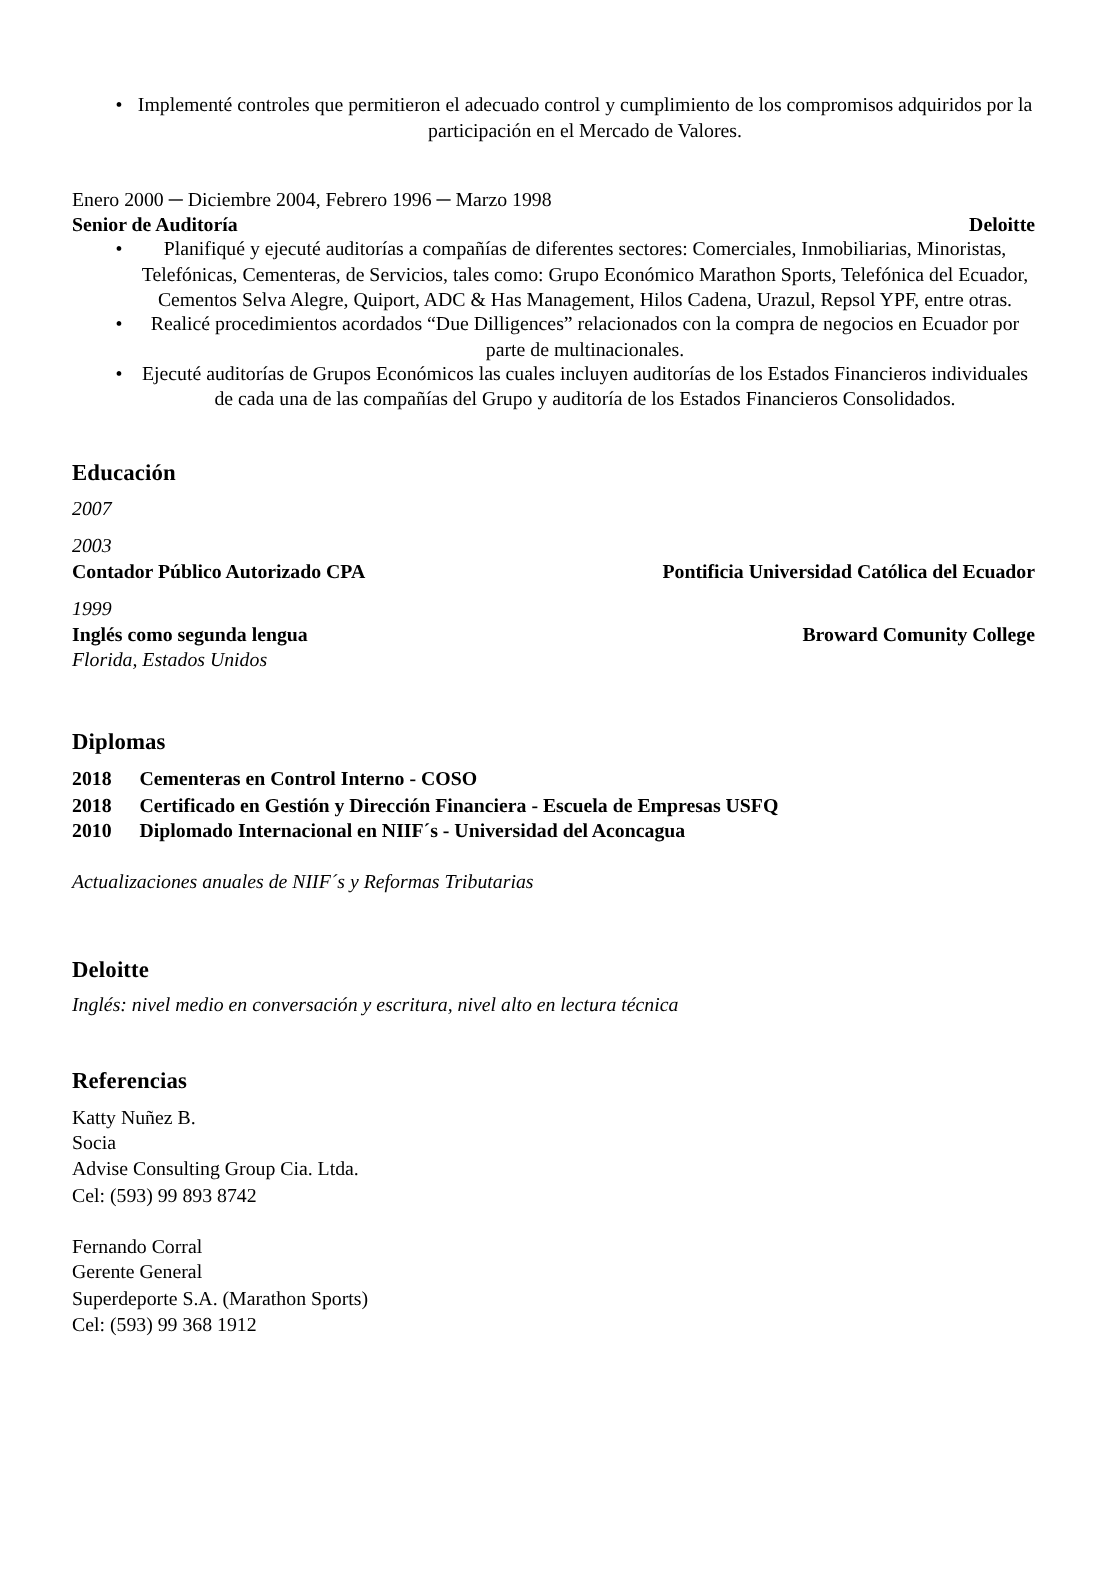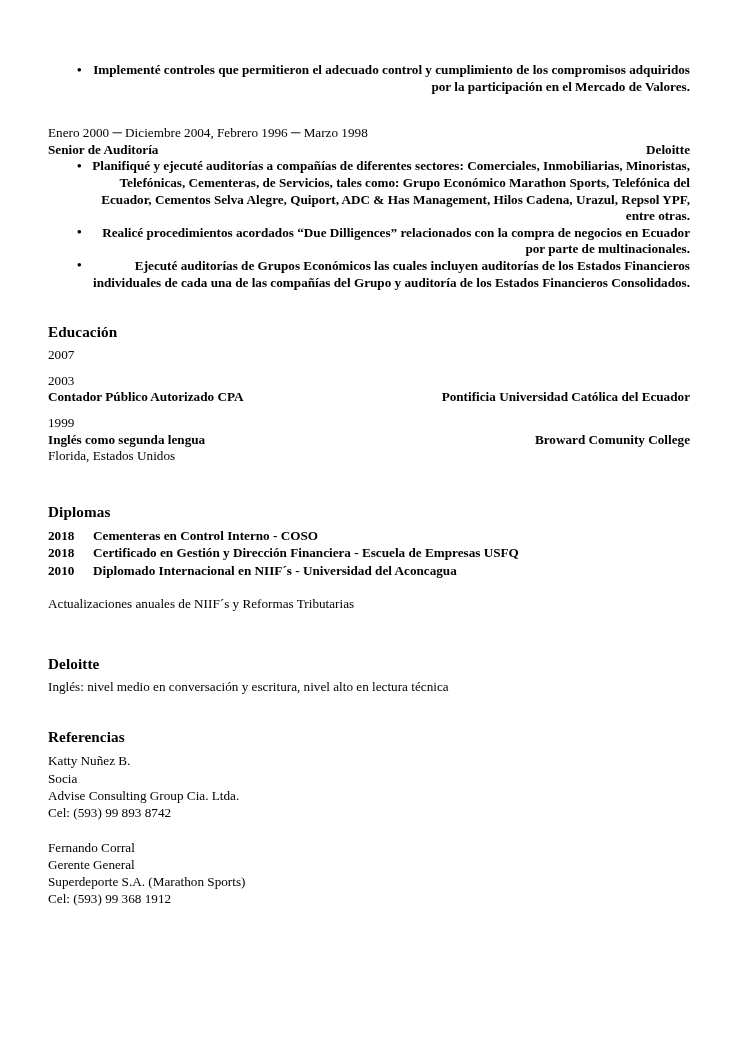--- a/index.html
+++ b/index.html
@@ -28,37 +28,37 @@
     position: absolute;
     left: 48px;
     top: 0;
     width: 642px;  
   }
 
   
   .body-text {
     font-size: 13.2px;
     line-height: 16.5px;
+    font-style: italic;
   }
   .bold { font-weight: bold; }
 
   
   ul.bullets {
     list-style: none;
     margin: 0;
     padding: 0;
   }
   ul.bullets > li {
     position: relative;
     padding-left: 42px;
     font-size: 13.2px;
     line-height: 16.6px;
     margin: 0 0 0 0;
-    text-align: right;
-    font-weight: bold;
+    text-align: center;
   }
   ul.bullets > li::before {
     content: "\2022";
     position: absolute;
     left: 29px;
     top: -0.5px;
     font-size: 13.2px;
     line-height: 16.6px;
   }
 
@@ -83,20 +83,21 @@
     font-weight: bold;
     line-height: 18px;
     margin: 0;
     letter-spacing: 0.1px;
   }
 
   
   .edu-year {
     font-size: 13.2px;
     line-height: 16.6px;
+    font-style: italic;
   }
 
   
   .diploma-row {
     display: flex;
     font-size: 13.2px;
     line-height: 17.6px;
     font-weight: bold;
   }
   .diploma-year {

